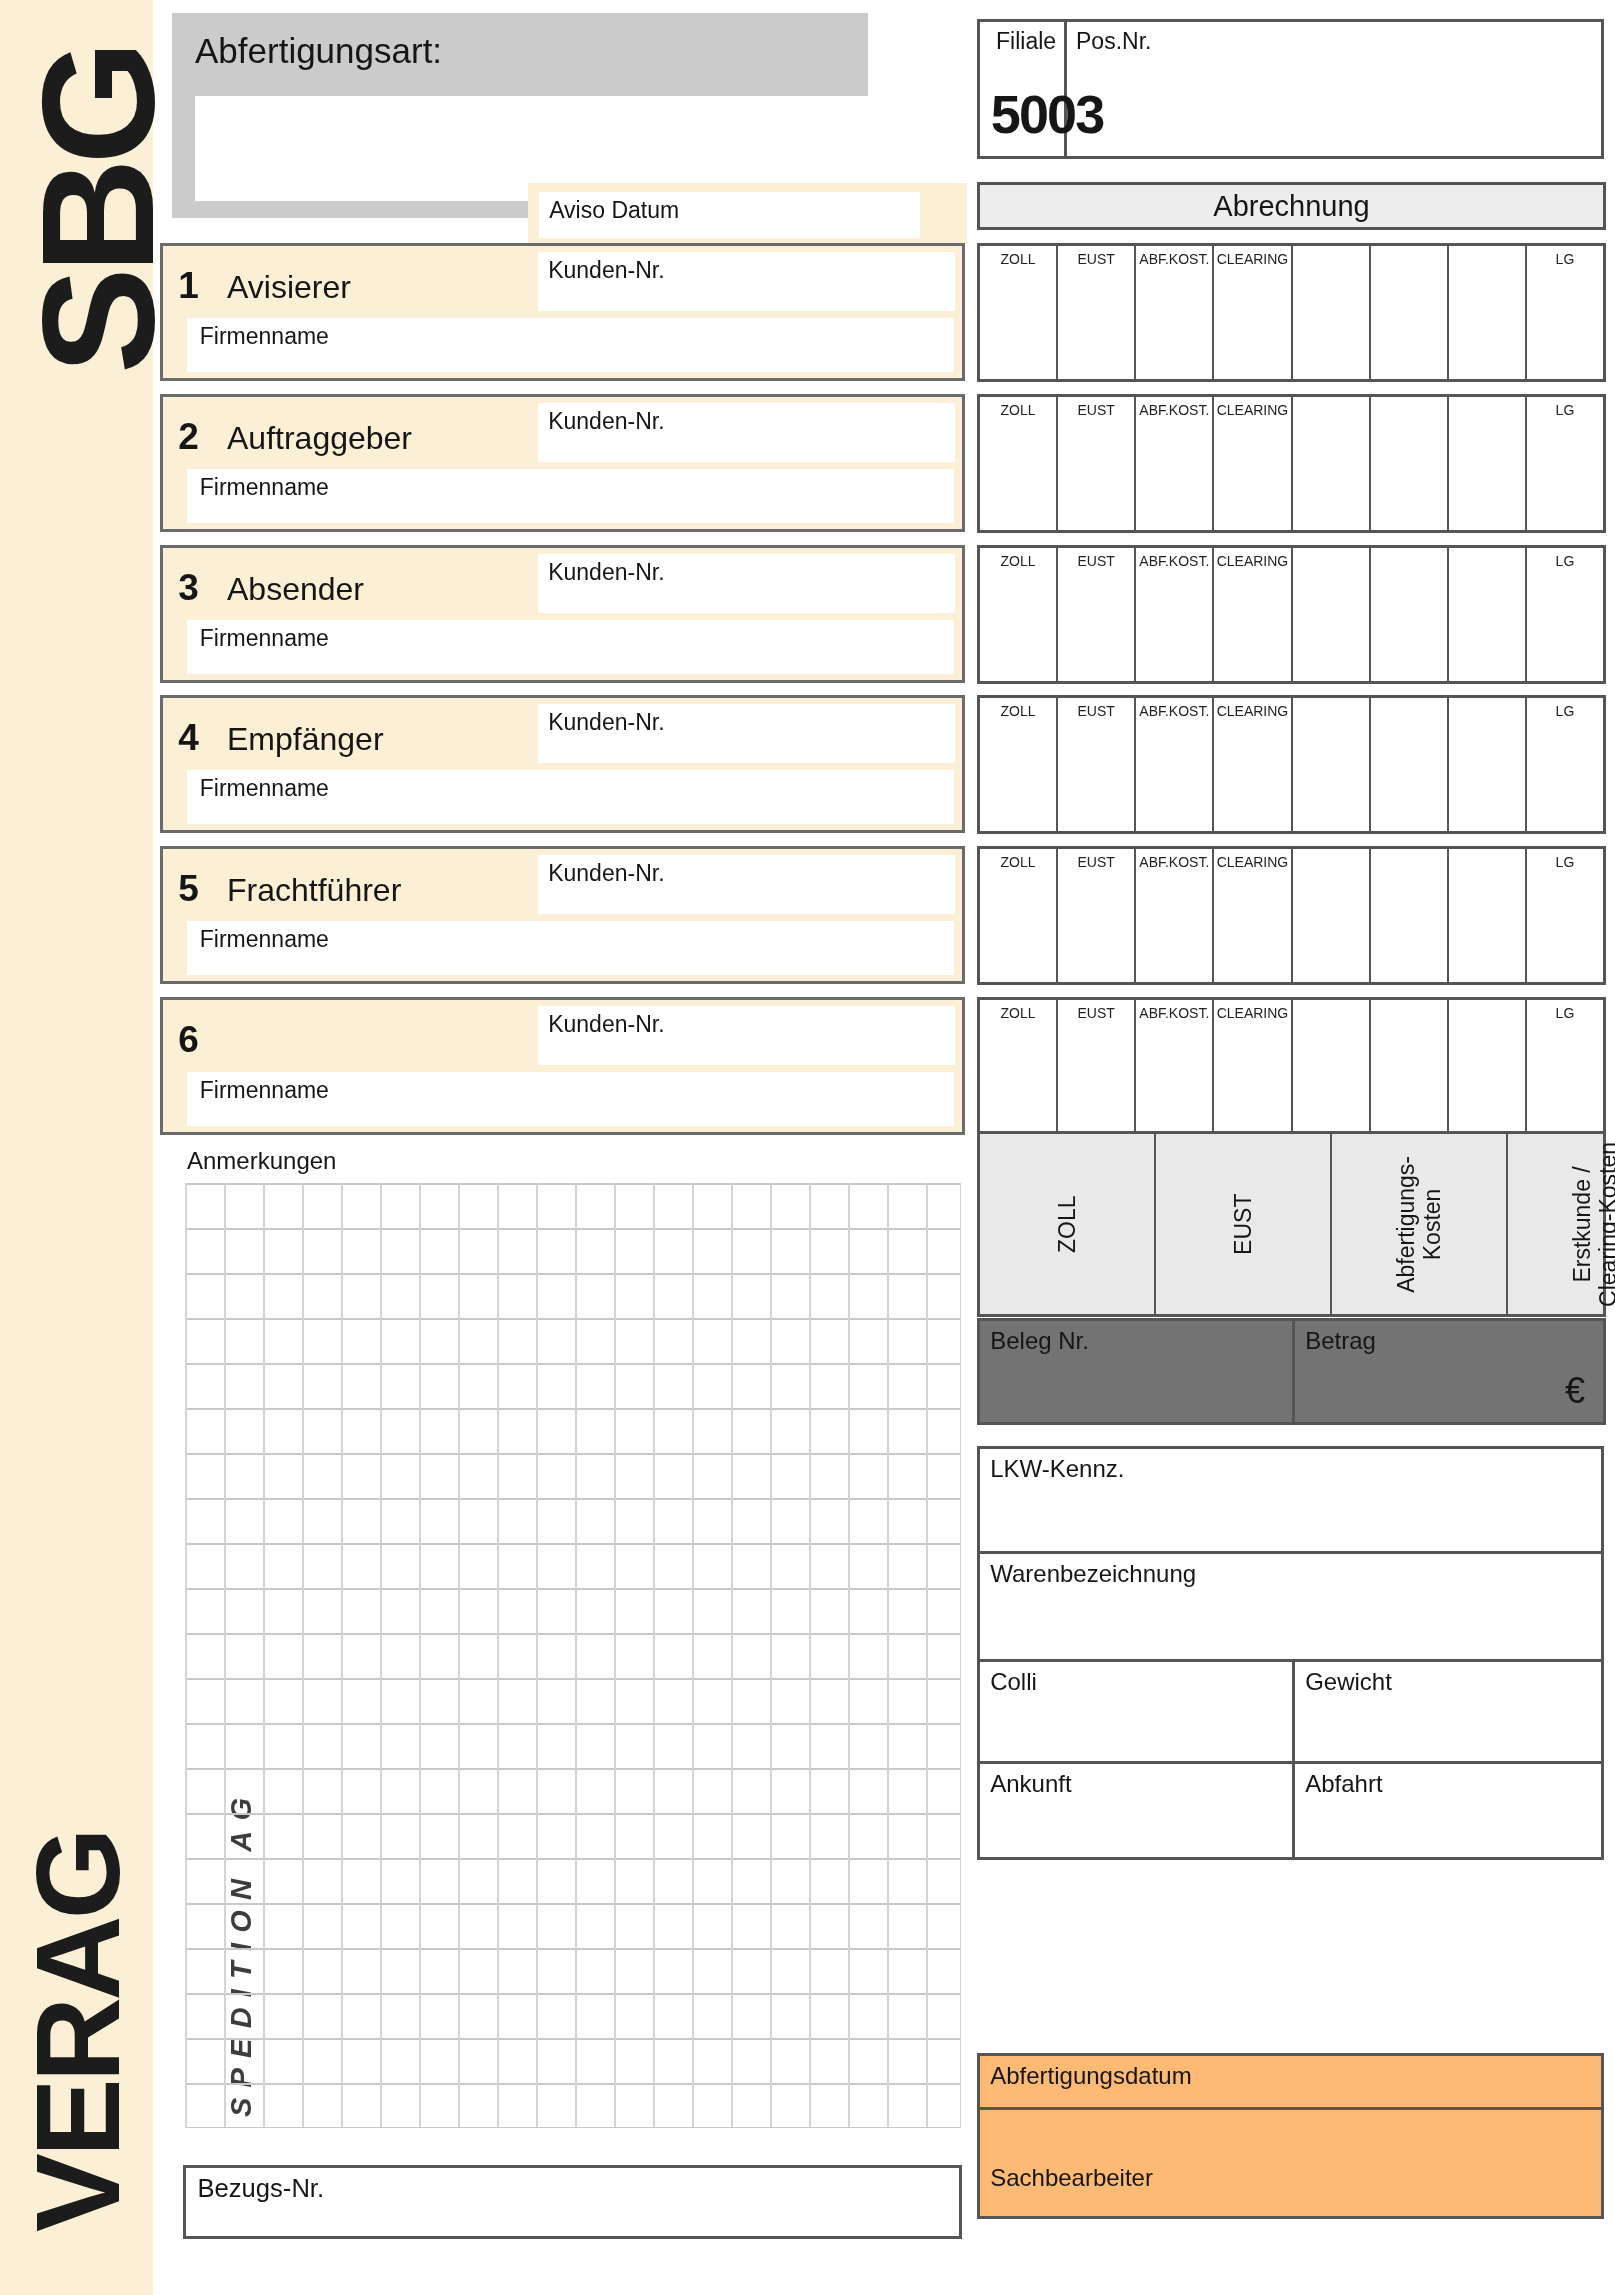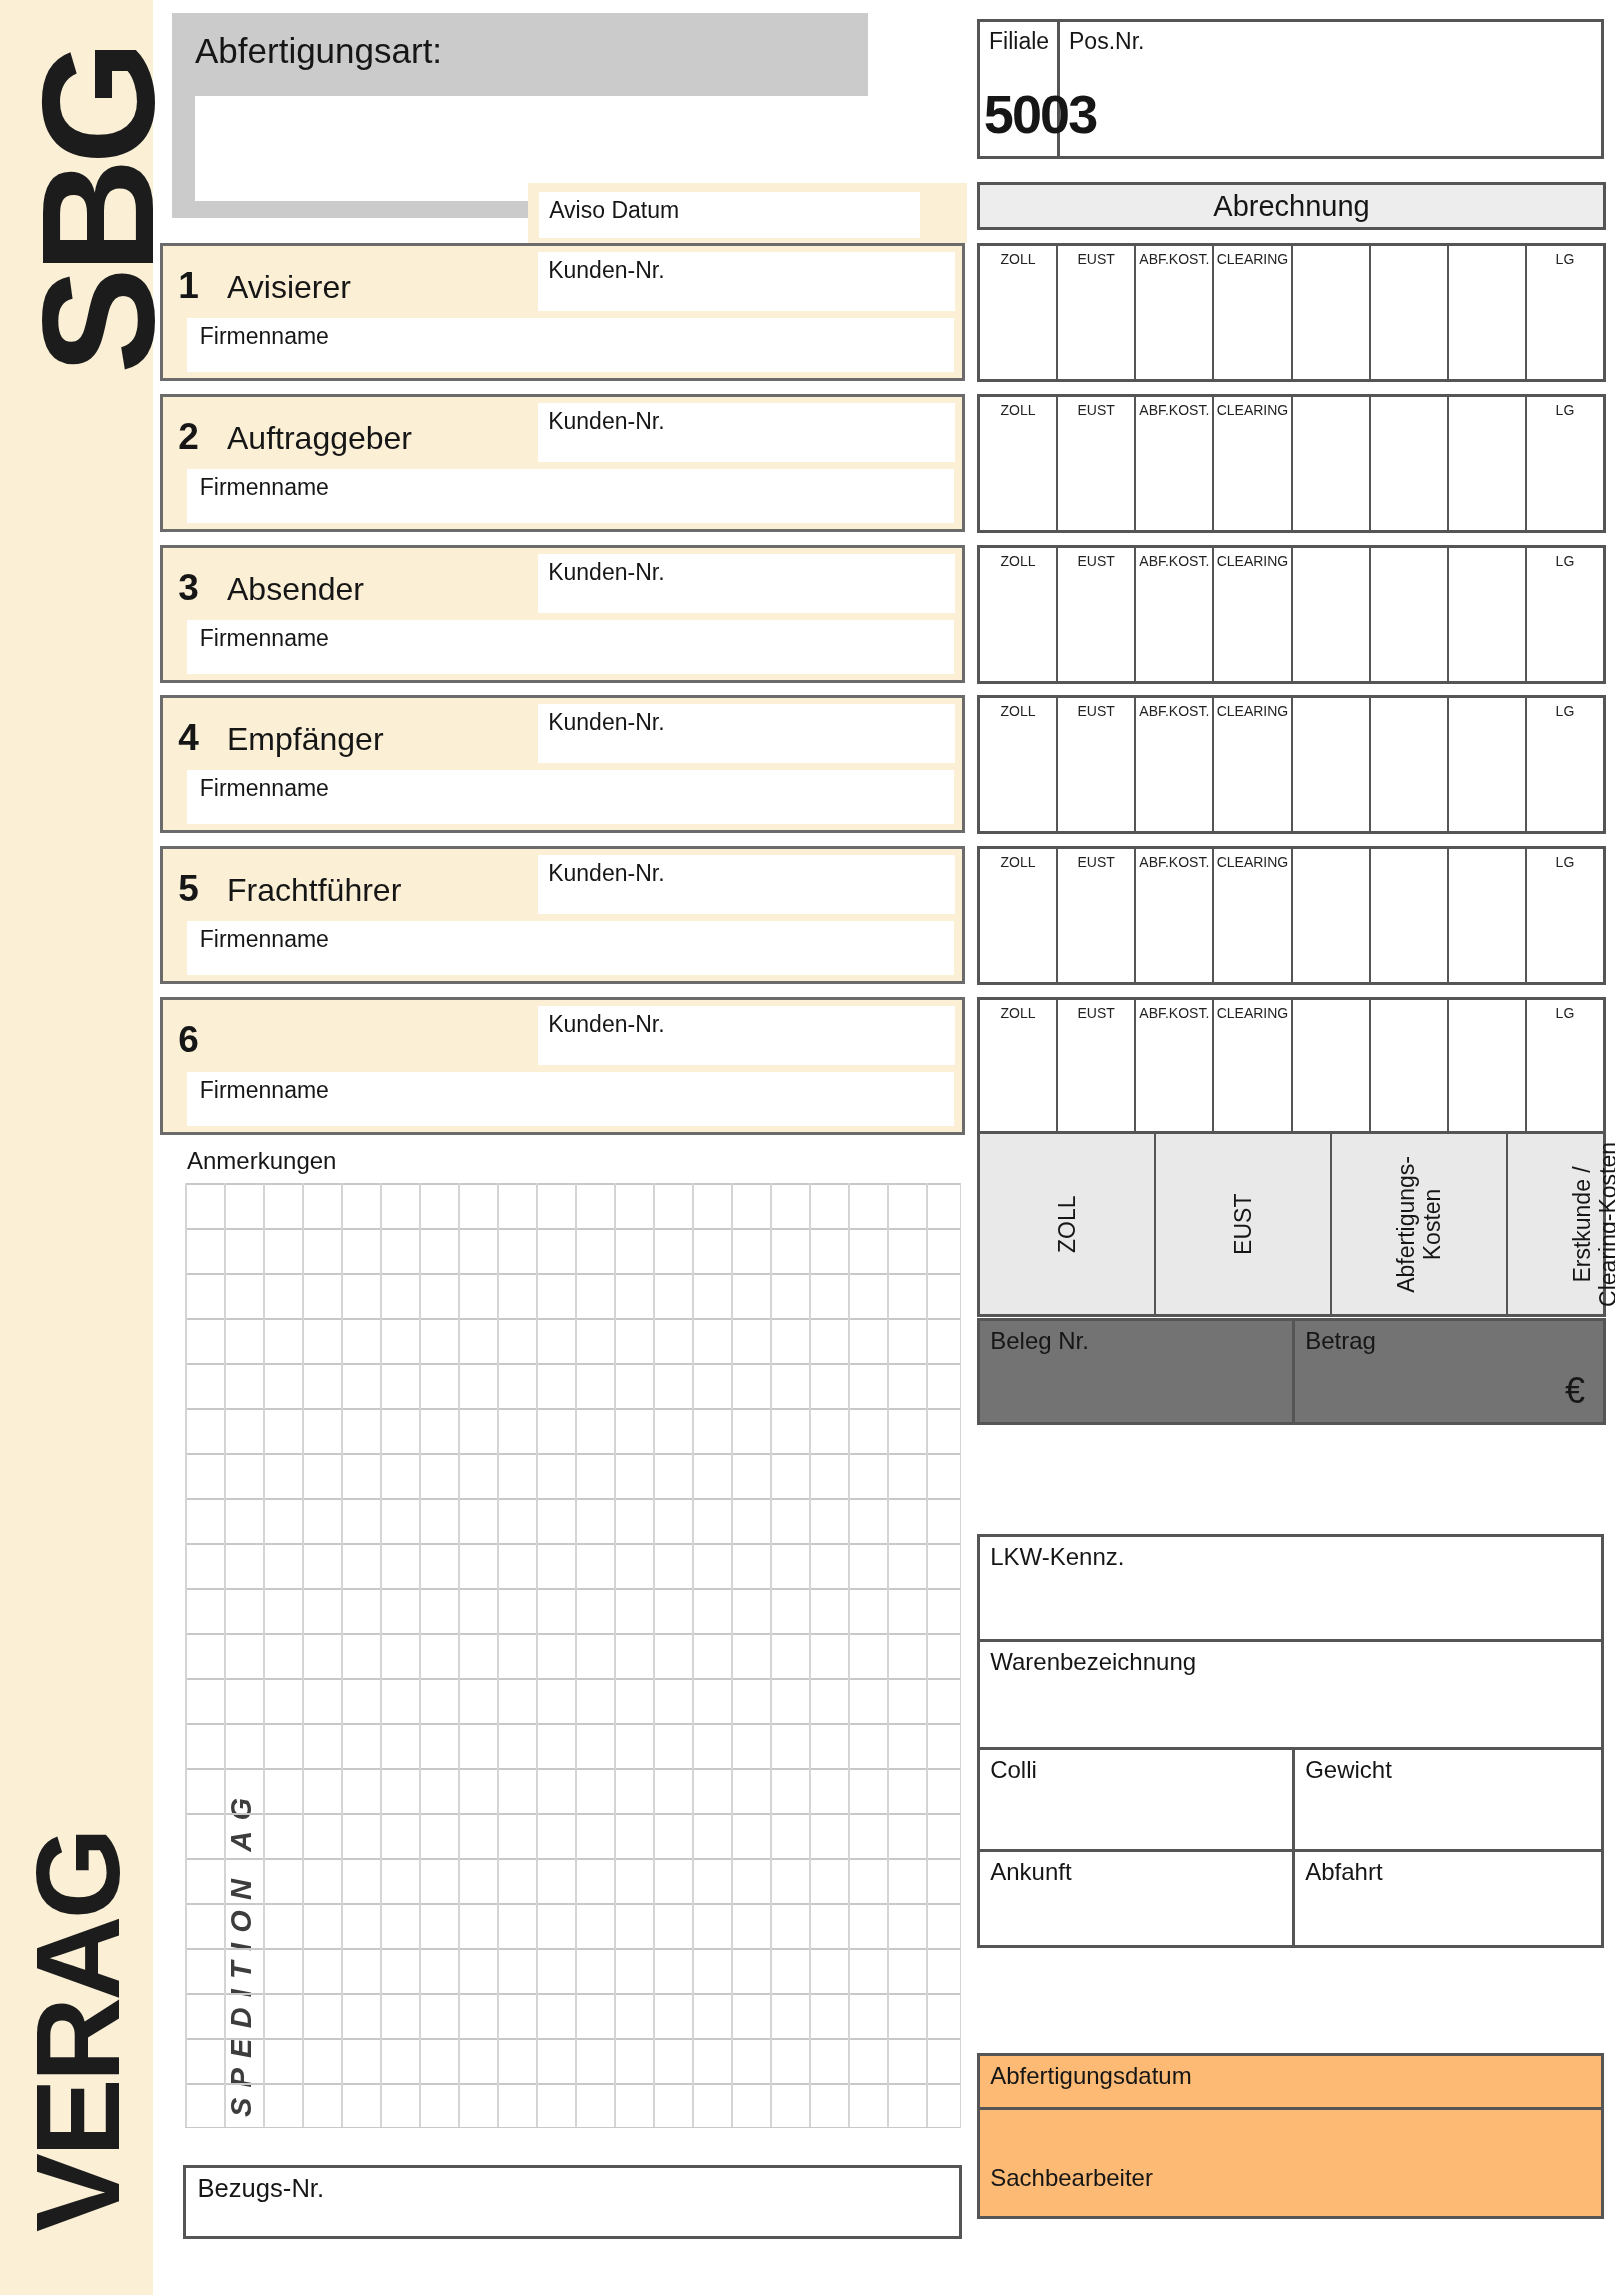--- a/index.html
+++ b/index.html
@@ -22,21 +22,21 @@
   .abs{position:absolute;}
   .fieldlabel{font-size:23px;color:var(--ink);}
 
   
   .hdr{left:172px;top:12.8px;width:696px;height:205px;background:var(--header-gray);}
   .hdr-label{position:absolute;left:23px;top:18px;font-size:35px;}
   .hdr-input{position:absolute;left:23px;top:83px;width:761px;height:105px;background:#fff;}
 
   
   .filiale-box{left:977px;top:19px;width:621px;height:134px;background:#fff;border:3.8px solid var(--border-dark);display:flex;}
-  .filiale-cell{width:77px;position:relative;border-right:3.2px solid var(--border-dark);}
+  .filiale-cell{width:77px;position:relative;border-right:3.2px solid var(--border-dark);margin-left:7px;}
   .pos-cell{flex:1;position:relative;}
   .cell-label{position:absolute;left:9px;top:6.4px;font-size:23px;}
   .filiale-value{position:absolute;left:3.8px;top:61px;font-size:54px;font-weight:bold;letter-spacing:-1.9px;}
 
   
   .aviso{left:528px;top:183px;width:439px;height:60px;background:var(--cream);}
   .aviso-input{position:absolute;left:11px;top:9px;width:381px;height:46px;background:#fff;}
   .aviso-label{position:absolute;left:10.2px;top:5.1px;font-size:23px;}
 
   
@@ -71,21 +71,21 @@
 
   
   .anm-label{left:187px;top:1147px;font-size:24px;}
   .anm-grid{left:185px;top:1183px;width:775px;height:944px;
     background-image:
       repeating-linear-gradient(to right, var(--grid-v) 0 1.9px, transparent 1.9px 39px),
       repeating-linear-gradient(to bottom, var(--grid-h) 0 1.9px, transparent 1.9px 45px);
     border-right:1.9px solid var(--grid-v);border-bottom:1.9px solid var(--grid-h);}
 
   
-  .cargo{left:977px;top:1534px;width:621px;height:408px;border:3.8px solid var(--border-dark);background:#fff;display:flex;flex-direction:column;}
+  .cargo{left:977px;top:1446px;width:621px;height:408px;border:3.8px solid var(--border-dark);background:#fff;display:flex;flex-direction:column;}
   .cargo-row{position:relative;border-top:3.2px solid var(--border-dark);display:flex;}
   .cargo-row:first-child{border-top:none;}
   .r-lkw{height:102px;} .r-waren{height:105px;} .r-colli{height:99px;} .r-ank{flex:1;}
   .half{width:312px;position:relative;border-right:3.2px solid var(--border-dark);text-align:right;}
   .half2{flex:1;position:relative;}
   .full{flex:1;position:relative;}
   .cargo-label{position:absolute;left:10.2px;top:6.4px;font-size:24px;}
 
   
   .proc{left:977px;top:2053px;width:621px;height:160px;border:3.8px solid var(--border-dark);background:#fdba74;display:flex;flex-direction:column;gap:48px;}

